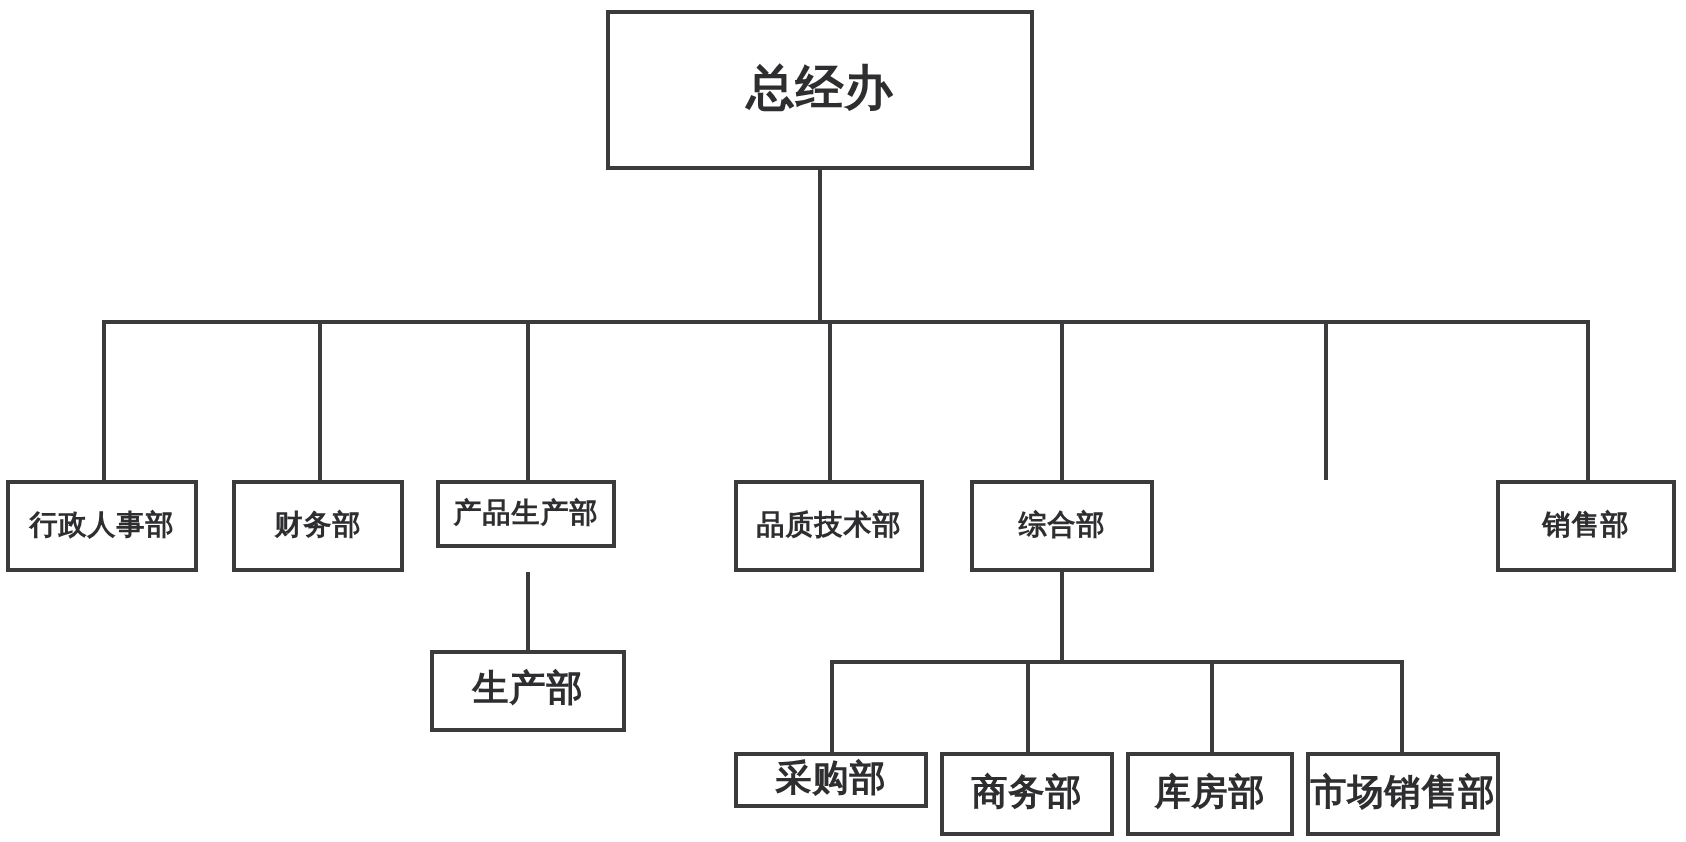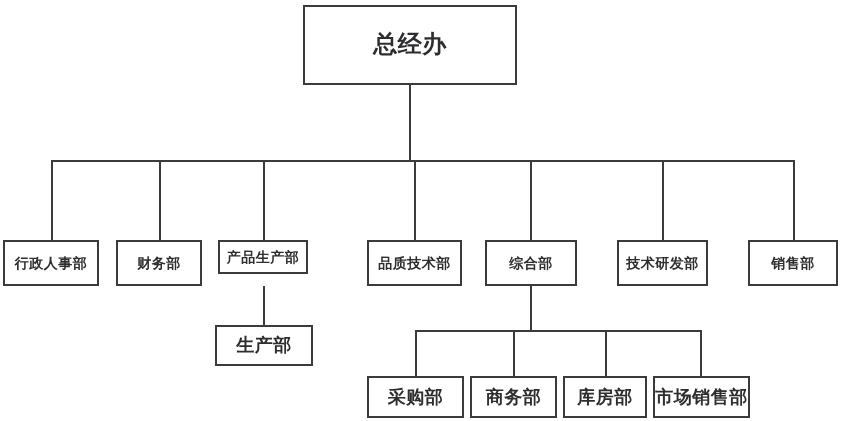--- a/index.html
+++ b/index.html
@@ -76,38 +76,37 @@
   <div class="node node-l1" style="left:116px; top:240px; width:86px; height:46px;">财务部</div>
 
   <div class="node node-l1" style="left:3px; top:240px; width:96px; height:46px;">行政人事部</div>
 
   <div class="node node-l1" style="left:218px; top:240px; width:90px; height:34px;">产品生产部</div>
 
   <div class="node node-l1" style="left:367px; top:240px; width:95px; height:46px;text-align:right;">品质技术部</div>
 
   <div class="node node-l1" style="left:485px; top:240px; width:92px; height:46px;">综合部</div>
 
-  <div class="node node-l1" style="left:617px; top:240px; width:91px; height:46px;">技术研发部</div>
 
   <div class="node node-l1" style="left:748px; top:240px; width:90px; height:46px;">销售部</div>
 
   <div class="conn conn-v" style="left:263px; top:286px; height:39px;"></div>
 
   <div class="node node-l2" style="left:215px; top:325px; width:98px; height:41px;">生产部</div>
 
   <div class="conn conn-v" style="left:530px; top:286px; height:45px;"></div>
 
   <div class="conn conn-h" style="left:415px; top:330px; width:287px;"></div>
 
   <div class="conn conn-v" style="left:415px; top:330px; height:46px;"></div>
   <div class="conn conn-v" style="left:513px; top:330px; height:46px;"></div>
   <div class="conn conn-v" style="left:605px; top:330px; height:46px;"></div>
   <div class="conn conn-v" style="left:700px; top:330px; height:46px;"></div>
 
-  <div class="node node-l2" style="left:367px; top:376px; width:97px; height:42px;">采购部</div>
+  <div class="node node-l2" style="left:367px; top:376px; width:97px; height:28px;">采购部</div>
 
   <div class="node node-l2" style="left:470px; top:376px; width:87px; height:42px;">商务部</div>
 
   <div class="node node-l2" style="left:563px; top:376px; width:84px; height:42px;">库房部</div>
 
   <div class="node node-l2" style="left:653px; top:376px; width:97px; height:42px;">市场销售部</div>
 
 </div>
 
 </body></html>

